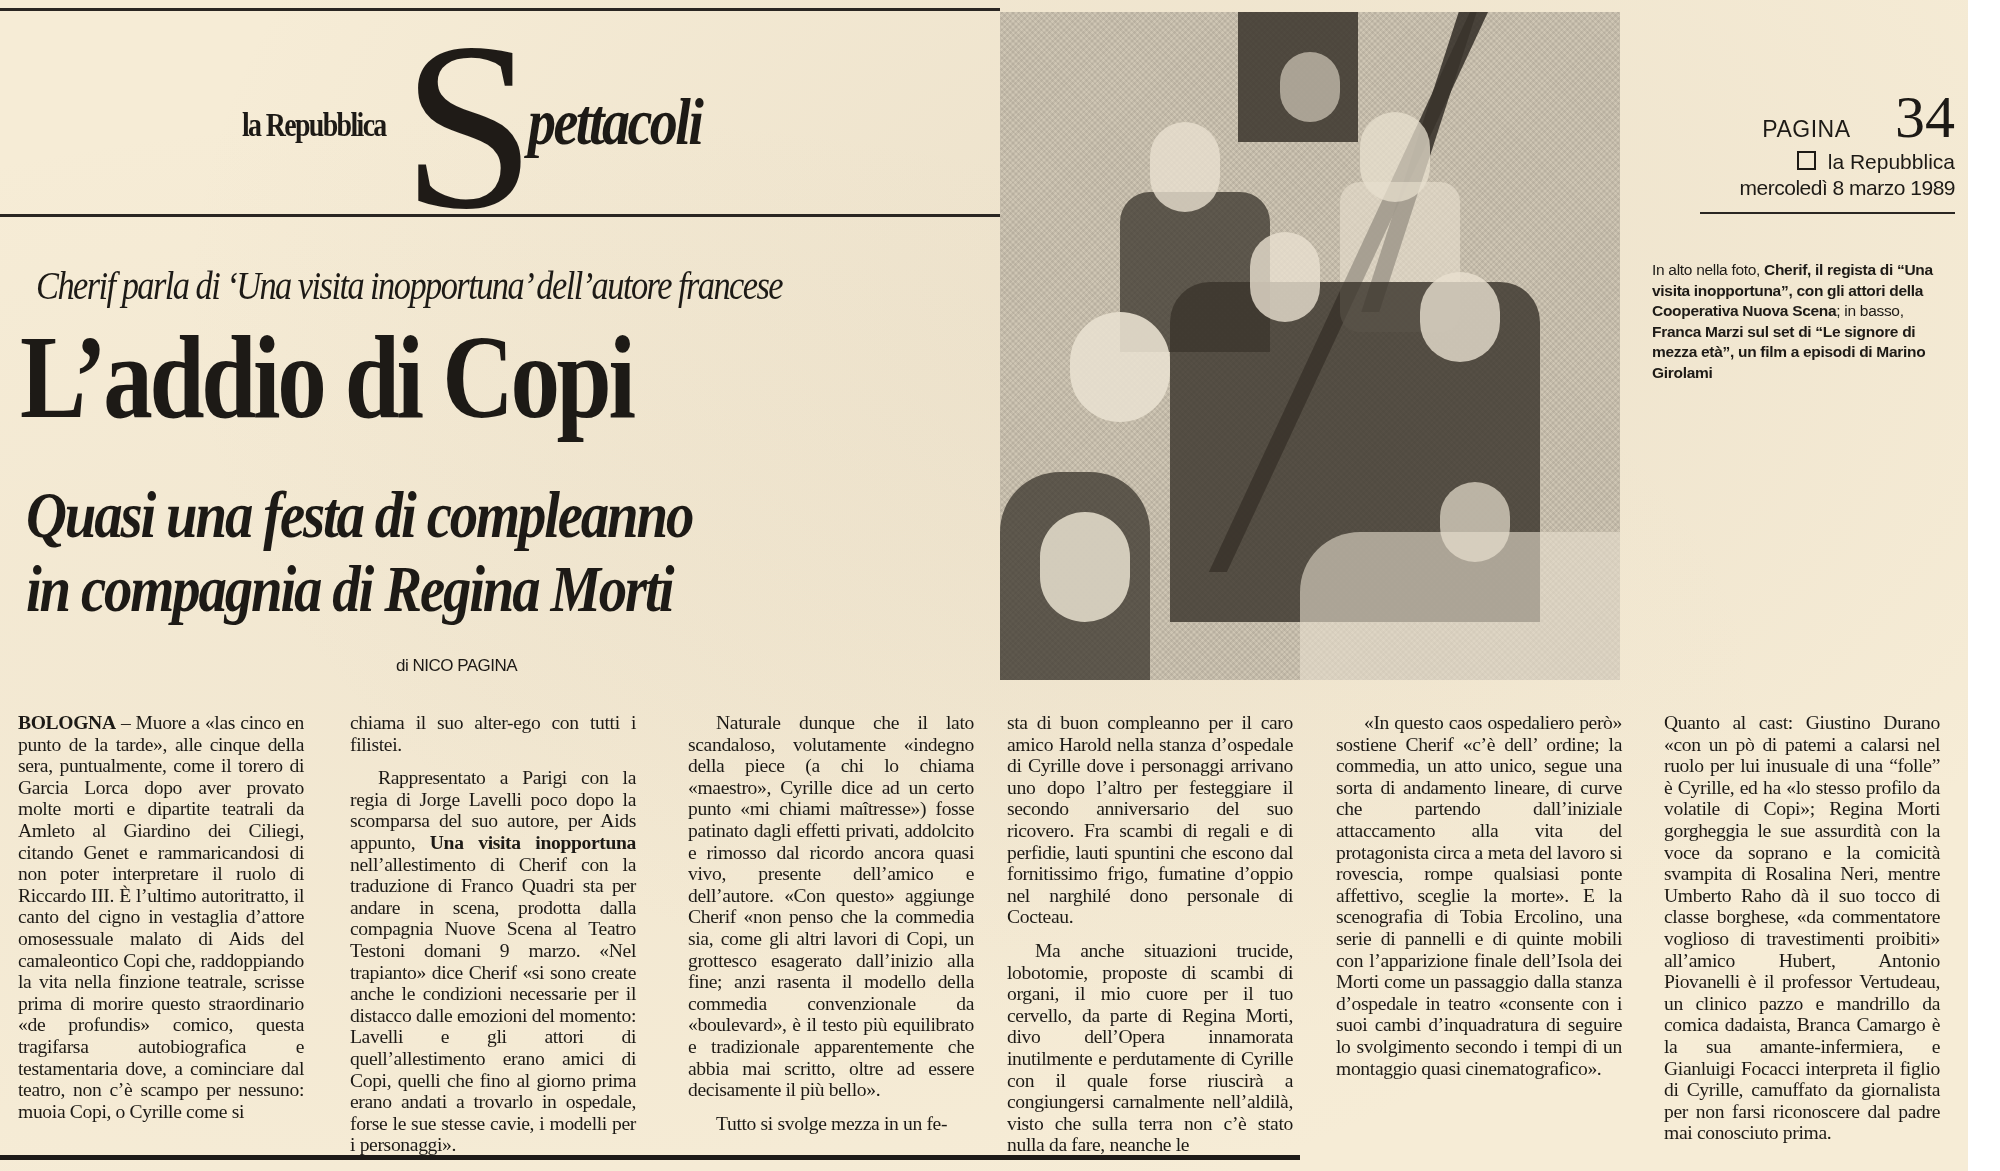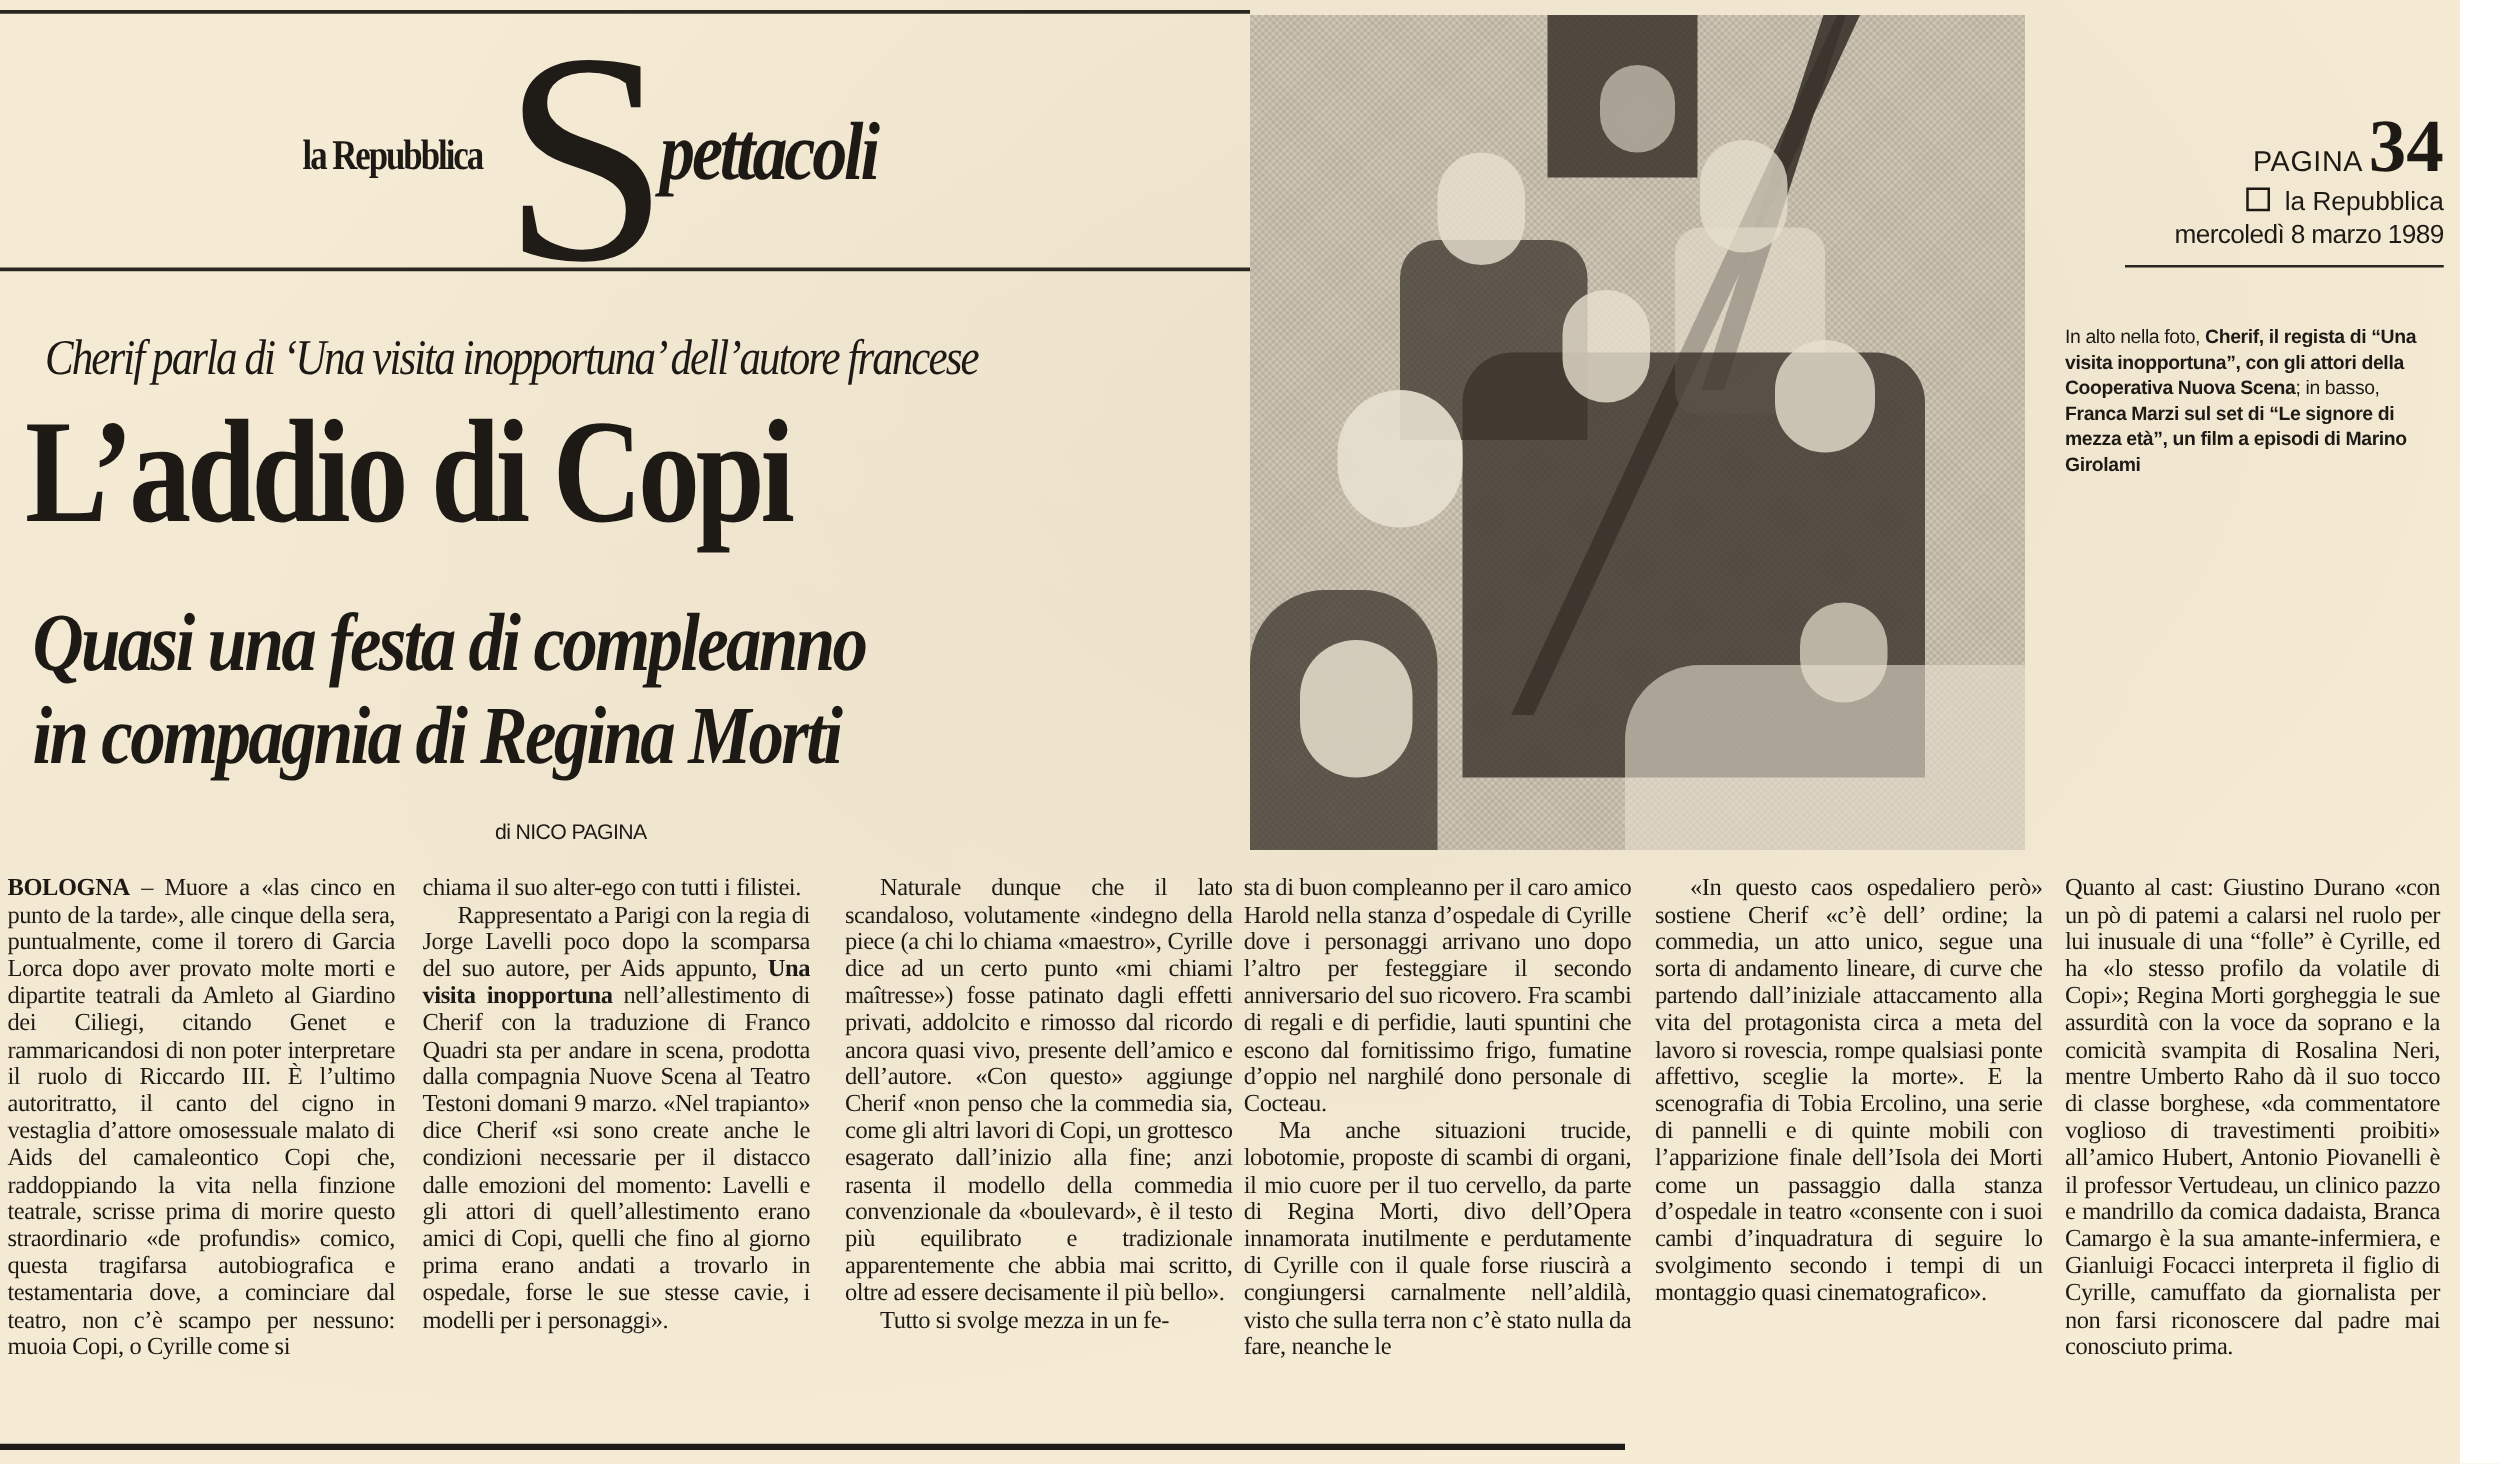--- a/index.html
+++ b/index.html
@@ -37,21 +37,21 @@
     position:absolute; left:528px; top:84px;
     font-size:66px; font-style:italic; font-weight:bold; letter-spacing:-3px;
     transform:scaleX(0.85); transform-origin:left top; white-space:nowrap;
   }
 
   .pagina {
     position:absolute; left:1760px; top:92px; width:195px; text-align:right;
     font-family:"Liberation Sans", "DejaVu Sans", sans-serif; white-space:nowrap;
   }
   .pagina .lab { font-size:23px; letter-spacing:0.5px; }
-  .pagina .num { font-family:"Liberation Serif", serif; font-weight:bold; font-size:60px; line-height:50px; }
+  .pagina .num { font-family:"Liberation Serif", serif; font-weight:normal; font-size:60px; line-height:50px;margin-left:40px; }
   .pub-line {
     position:absolute; left:1760px; top:150px; width:195px; text-align:right;
     font-family:"Liberation Sans", sans-serif; font-size:21px; white-space:nowrap;
   }
   .pub-line .box { display:inline-block; width:15px; height:15px; border:2px solid #1d1a16; margin-right:12px; vertical-align:-1px; }
   .date-line {
     position:absolute; left:1700px; top:176px; width:255px; text-align:right;
     font-family:"Liberation Sans", sans-serif; font-size:21px; white-space:nowrap; letter-spacing:-0.5px;
   }
 
@@ -95,21 +95,21 @@
     overflow:hidden;
   }
   .photo .shape { position:absolute; background:#3a342c; }
   .photo .light { position:absolute; background:#e8e0cf; }
 
   .col {
     position:absolute; top:700px; width:310px;
     font-size:19.6px; line-height:21.6px; text-align:justify; letter-spacing:-0.35px;
     hyphens:manual;
   }
-  .col p { margin:0; text-indent:0; }
+  .col p { margin:12px; text-indent:0; }
   .col p.ind { text-indent:28px; }
   .col b { font-weight:bold; }
   .c1 { left:6px; }
   .c2 { left:338px; }
   .c3 { left:676px; }
   .c4 { left:995px; }
   .c5 { left:1324px; }
   .c6 { left:1652px; width:300px; }
 </style>
 </head>

